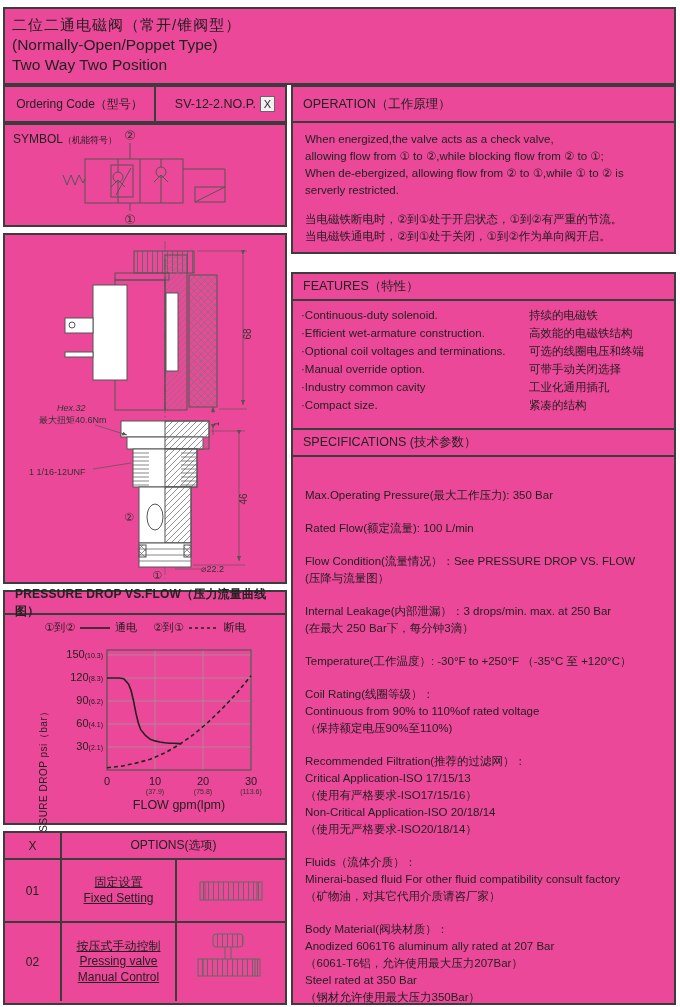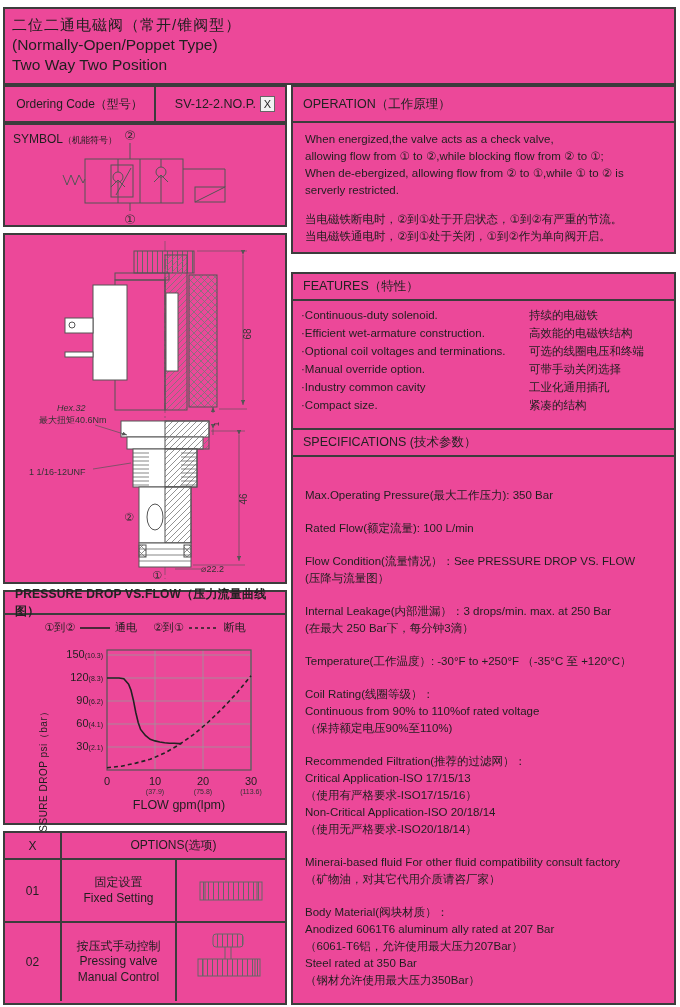--- a/index.html
+++ b/index.html
@@ -36,21 +36,21 @@
   .xsub { position:absolute; font-size:7px; text-align:center; width:44px; color:#333; }
   #ylab { position:absolute; left:-46px; top:158px; width:170px; font-size:10px;
     transform:rotate(-90deg); transform-origin:center; text-align:center; letter-spacing:0.5px; }
   #xlab { position:absolute; left:100px; top:183px; width:148px; text-align:center; font-size:12.5px; }
   
   #options-box { left:3px; top:831px; width:284px; height:174px; font-size:12px; }
   #options-box .row { display:flex; }
   #opt-hdr { height:27px; border-bottom:2px solid #3c3c3c; }
   .oc1 { width:57px; border-right:2px solid #3c3c3c; display:flex; align-items:center; justify-content:center; }
   .oc2 { width:115px; border-right:2px solid #3c3c3c; display:flex; flex-direction:column;
-    align-items:center; justify-content:center; text-align:center; line-height:1.3; }
+    align-items:center; justify-content:center; text-align:center; line-height:1.3;text-decoration:underline; }
   .oc3 { flex:1; display:flex; align-items:center; justify-content:center; }
   .ochead { flex:1; display:flex; align-items:center; justify-content:center; }
   #opt-row-1 { height:63px; border-bottom:2px solid #3c3c3c; }
   #opt-row-2 { height:78px; }
   
   #operation-box { left:291px; top:85px; width:385px; height:169px; }
   #operation-box .hdr { height:36px; }
   #op-body { padding:8px 10px 0 12px; font-size:11.5px; line-height:17px; }
   #op-zh { margin-top:12px; }
   #features-box { left:291px; top:272px; width:385px; height:159px; }
@@ -344,20 +344,21 @@
         <div>（保持额定电压90%至110%)</div>
       </div>
       <div class="spec-para">
         <div>Recommended Filtration(推荐的过滤网）：</div>
         <div>Critical Application-ISO 17/15/13</div>
         <div>（使用有严格要求-ISO17/15/16）</div>
         <div>Non-Critical Application-ISO 20/18/14</div>
         <div>（使用无严格要求-ISO20/18/14）</div>
       </div>
       <div class="spec-para">
+        <div>Fluids（流体介质）：</div>
         <div>Minerai-based fluid For other  fluid compatibility consult  factory</div>
         <div>（矿物油，对其它代用介质请咨厂家）</div>
       </div>
       <div class="spec-para">
         <div>Body Material(阀块材质）：</div>
         <div>Anodized 6061T6 aluminum ally rated at 207 Bar</div>
         <div>（6061-T6铝，允许使用最大压力207Bar）</div>
         <div>Steel rated at 350 Bar</div>
         <div>（钢材允许使用最大压力350Bar）</div>
       </div>

